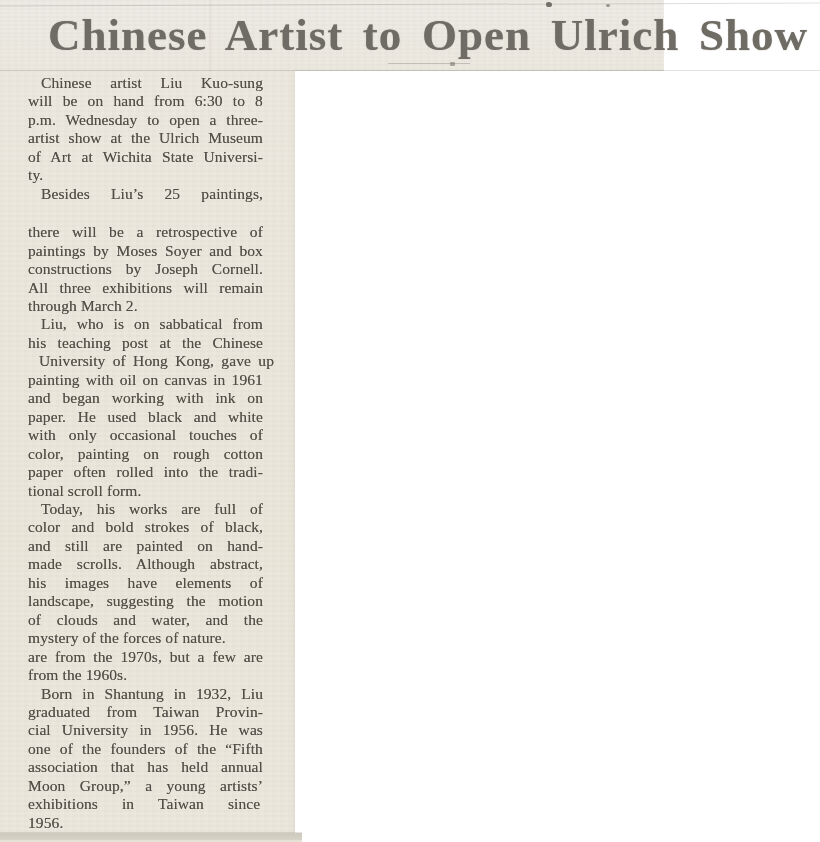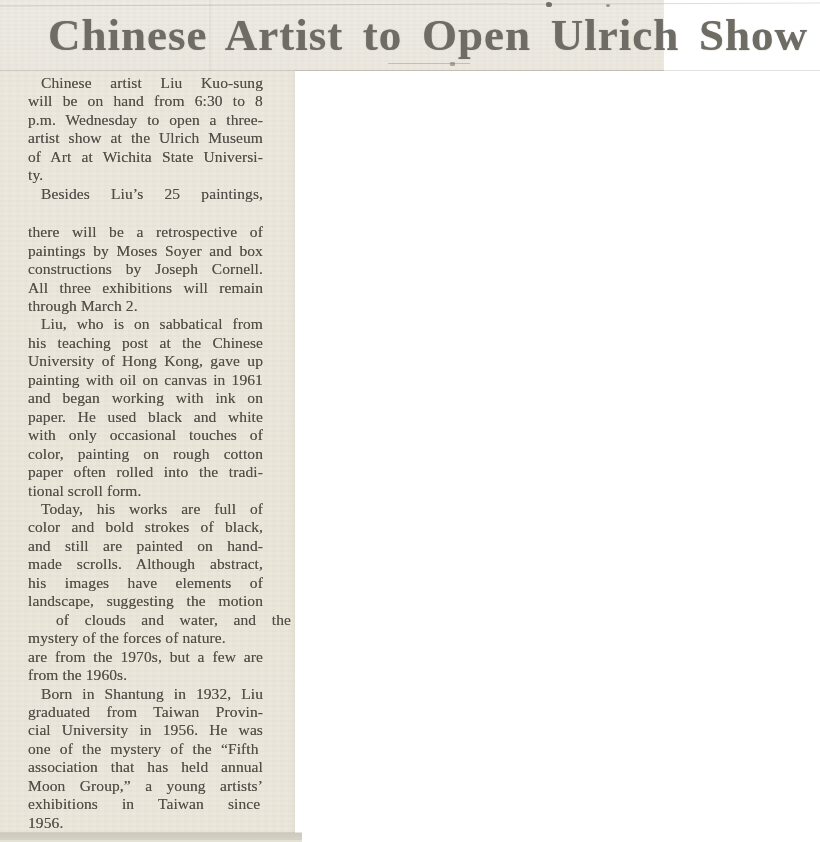--- a/index.html
+++ b/index.html
@@ -143,48 +143,48 @@
           <div class="line first" style="word-spacing: 17.13px;">Besides Liu’s 25 paintings,</div>
           <div class="line" style="word-spacing: 8.57px; margin-top: 20px;">there will be a retrospective of</div>
           <div class="line" style="word-spacing: 3.56px;">paintings by Moses Soyer and box</div>
           <div class="line" style="word-spacing: 9.82px;">constructions by Joseph Cornell.</div>
           <div class="line" style="word-spacing: 7.34px;">All three exhibitions will remain</div>
           <div class="line last">through March 2.</div>
         </div>
         <div class="para">
           <div class="line first" style="word-spacing: 5.92px;">Liu, who is on sabbatical from</div>
           <div class="line" style="word-spacing: 7.19px;">his teaching post at the Chinese</div>
-          <div class="line" style="word-spacing: 3.31px;">University of Hong Kong, gave up</div>
+          <div class="line" style="word-spacing: 3.31px; margin-left: 11px;">University of Hong Kong, gave up</div>
           <div class="line" style="word-spacing: 2.13px;">painting with oil on canvas in 1961</div>
           <div class="line" style="word-spacing: 7.76px;">and began working with ink on</div>
           <div class="line" style="word-spacing: 7.66px;">paper. He used black and white</div>
           <div class="line" style="word-spacing: 8.9px;">with only occasional touches of</div>
           <div class="line" style="word-spacing: 10.02px;">color, painting on rough cotton</div>
           <div class="line" style="word-spacing: 6.64px;">paper often rolled into the tradi-</div>
           <div class="line last">tional scroll form.</div>
         </div>
         <div class="para">
           <div class="line first" style="word-spacing: 9.82px;">Today, his works are full of</div>
           <div class="line" style="word-spacing: 7.28px;">color and bold strokes of black,</div>
           <div class="line" style="word-spacing: 10.33px;">and still are painted on hand-</div>
           <div class="line" style="word-spacing: 10.83px;">made scrolls. Although abstract,</div>
           <div class="line" style="word-spacing: 14.38px;">his images have elements of</div>
           <div class="line" style="word-spacing: 8.68px;">landscape, suggesting the motion</div>
-          <div class="line" style="word-spacing: 11.61px; margin-left: 28px;">of clouds and water, and the</div>
+          <div class="line" style="word-spacing: 11.61px;">of clouds and water, and the</div>
           <div class="line last">mystery of the forces of nature.</div>
         </div>
         <div class="para">
           <div class="line" style="word-spacing: 3.83px;">are from the 1970s, but a few are</div>
           <div class="line last">from the 1960s.</div>
         </div>
         <div class="para">
           <div class="line first" style="word-spacing: 5.93px;">Born in Shantung in 1932, Liu</div>
           <div class="line" style="word-spacing: 12.54px;">graduated from Taiwan Provin-</div>
           <div class="line" style="word-spacing: 7.12px;">cial University in 1956. He was</div>
-          <div class="line" style="word-spacing: 5.18px;">one of the mystery of the “Fifth</div>
+          <div class="line" style="word-spacing: 5.18px;">one of the founders of the “Fifth</div>
           <div class="line" style="word-spacing: 8.88px;">association that has held annual</div>
           <div class="line" style="word-spacing: 10.35px;">Moon Group,” a young artists’</div>
           <div class="line" style="word-spacing: 20px;">exhibitions in Taiwan since</div>
           <div class="line last">1956.</div>
         </div>
       </div>
     <div class="column-right-shade"></div>
   </div>
 
   <div class="torn-edge-bottom-under"></div>

